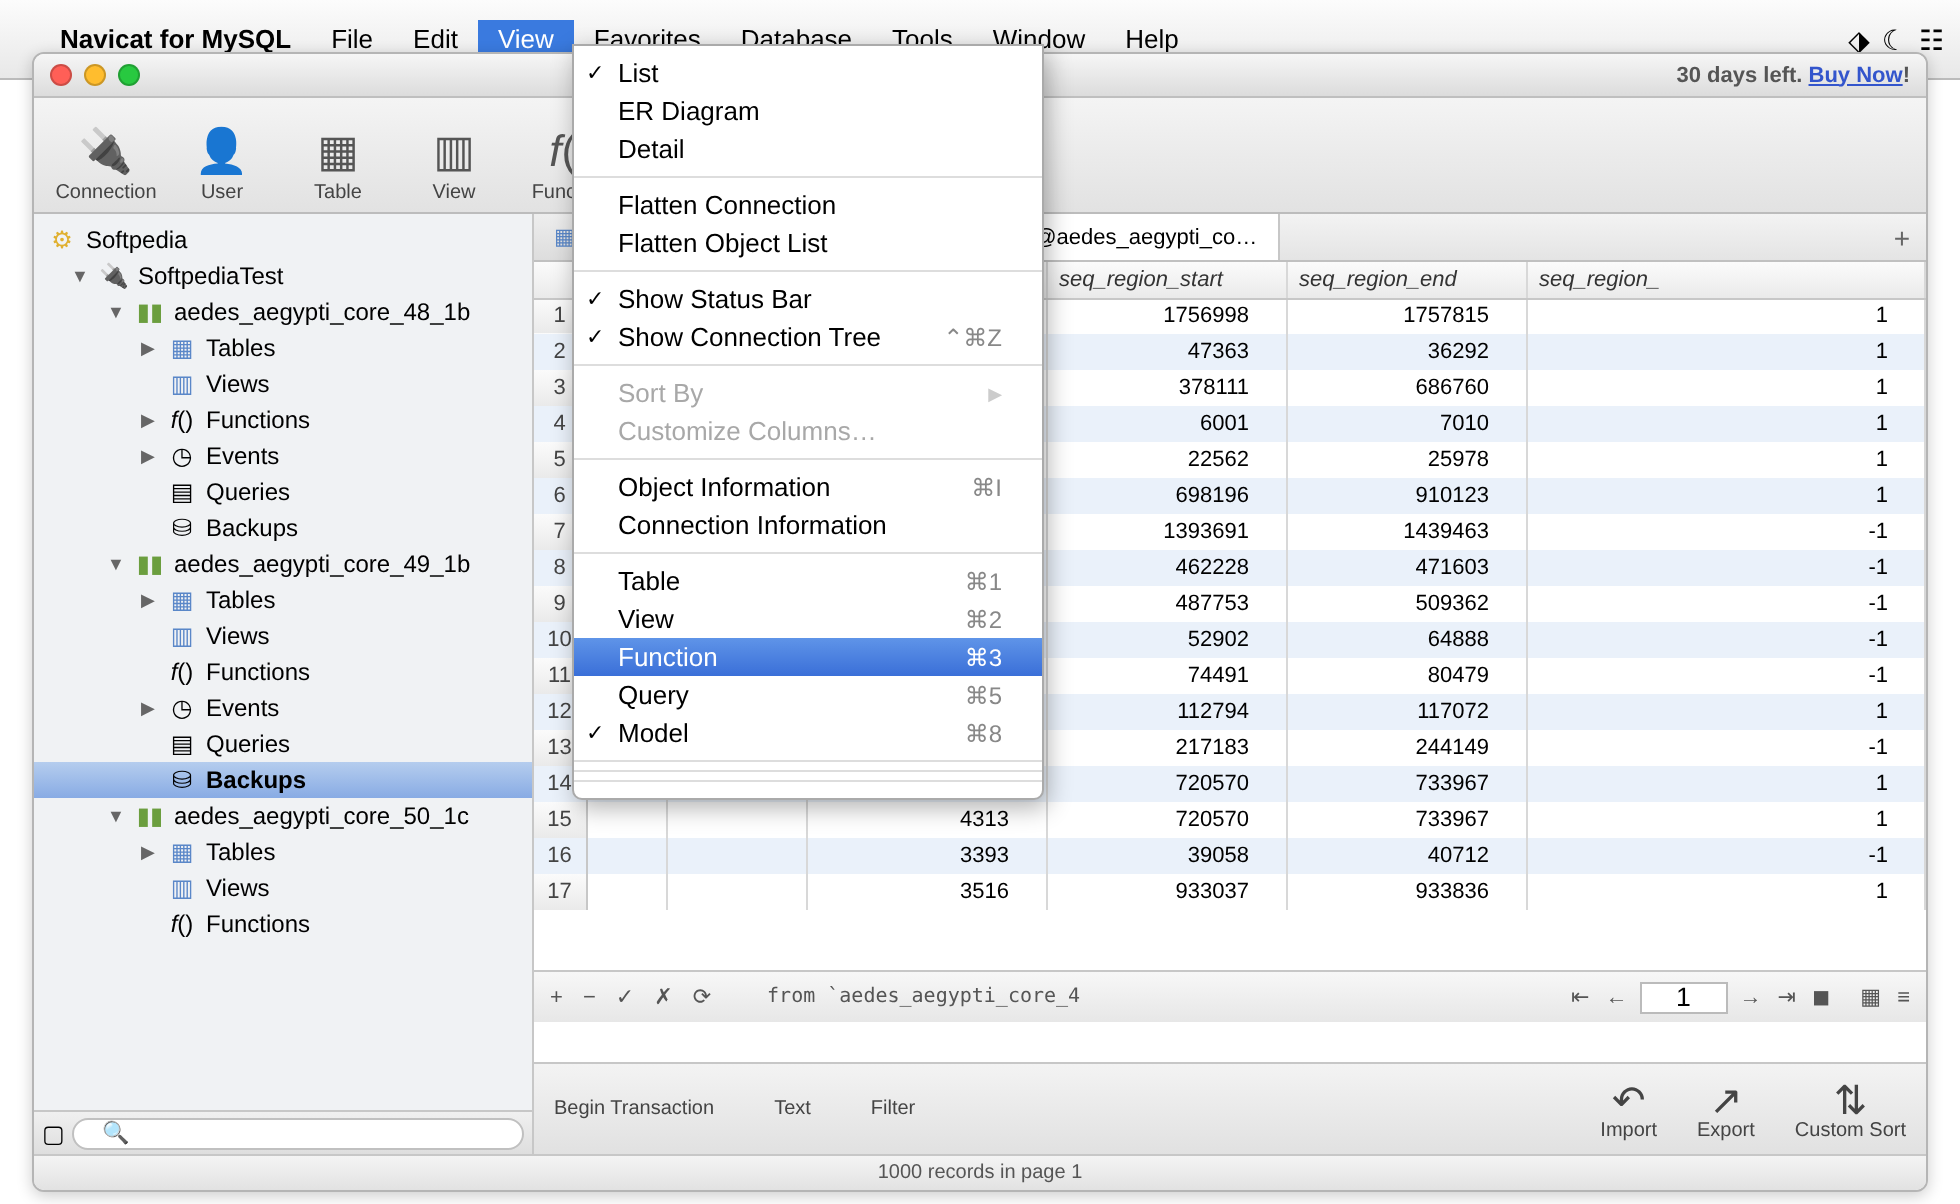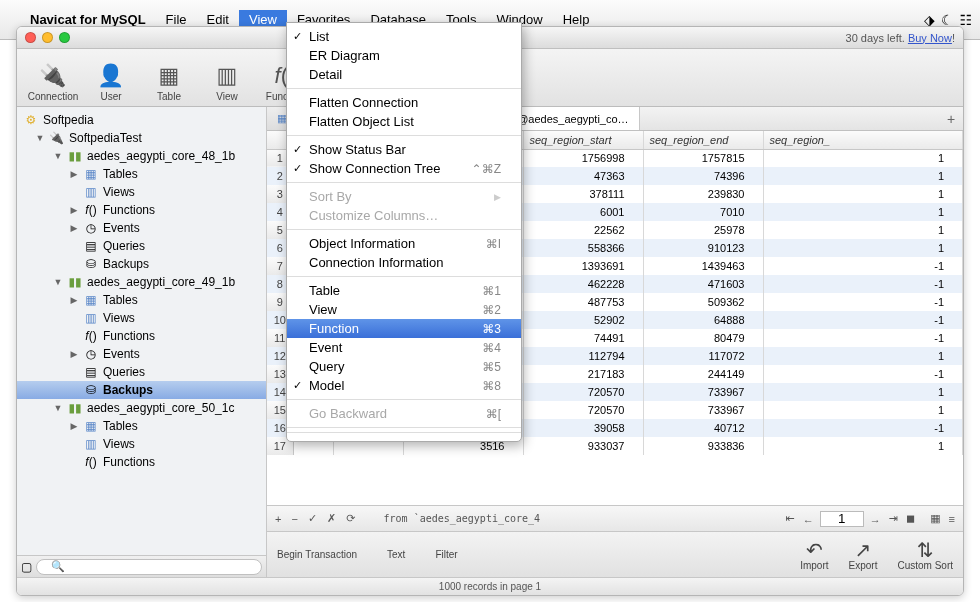--- a/index.html
+++ b/index.html
@@ -13,21 +13,21 @@
 .menubar .item.active { background: #3a7adf; color: #fff; }
 .menubar .right { margin-left: auto; display: flex; gap: 6px; font-size: 14px; }
 
 
 .window { position: absolute; left: 16px; top: 26px; width: 948px; height: 570px; border: 1px solid #b5b5b5; border-radius: 6px; overflow: hidden; background: #fff; box-shadow: 0 2px 8px rgba(0,0,0,0.2); }
 .titlebar { height: 22px; background: linear-gradient(#f6f6f6,#dcdcdc); border-bottom: 1px solid #bfbfbf; display: flex; align-items: center; padding: 0 8px; font-size: 12px; }
 .traffic { display: flex; gap: 6px; margin-right: 10px; }
 .traffic span { width: 11px; height: 11px; border-radius: 50%; border: 1px solid rgba(0,0,0,0.2); }
 .tl-close { background: #ff5f57; } .tl-min { background: #ffbd2e; } .tl-max { background: #28c940; }
 .titlebar .title { flex: 1; text-align: center; color: #333; }
-.trial { color: #555; font-size: 11px; }
+.trial { color: #555; font-size: 11px; font-weight: bold; }
 .trial a { color: #3355cc; text-decoration: underline; }
 
 
 .toolbar { height: 58px; background: linear-gradient(#f4f4f4,#e2e2e2); border-bottom: 1px solid #bcbcbc; display: flex; align-items: flex-end; padding: 4px 8px 2px; gap: 2px; }
 .tbtn { width: 56px; display: flex; flex-direction: column; align-items: center; font-size: 10px; color: #444; padding: 2px; }
 .tbtn .ico { width: 30px; height: 30px; display: flex; align-items: center; justify-content: center; font-size: 22px; color: #555; }
 
 
 .body { display: flex; height: calc(100% - 22px - 58px - 18px); }
 .sidebar { width: 250px; background: #f0f2f4; border-right: 1px solid #c7c7c7; overflow: hidden; position: relative; }
@@ -62,21 +62,21 @@
 th.rownum { width: 26px; }
 .colnum { text-align: right; padding-right: 18px; }
 
 
 .gridbot1 { height: 26px; background: linear-gradient(#f7f7f7,#e7e7e7); border-top: 1px solid #c7c7c7; display: flex; align-items: center; padding: 0 6px; font-size: 11px; gap: 6px; }
 .gridbot1 .sql { font-family: Menlo, monospace; color: #555; font-size: 10px; margin-left: 20px; }
 .gridbot1 .nav { margin-left: auto; display: flex; align-items: center; gap: 4px; }
 .gridbot1 .nav input { width: 44px; height: 16px; text-align: center; border: 1px solid #bbb; }
 .navbtn { color: #555; padding: 0 2px; cursor: default; }
 
-.gridbot2 { height: 46px; background: linear-gradient(#f3f3f3,#e1e1e1); border-top: 1px solid #c7c7c7; display: flex; align-items: center; padding: 0 10px; font-size: 10px; }
+.gridbot2 { height: 46px; background: linear-gradient(#f3f3f3,#e1e1e1); border-top: 1px solid #c7c7c7; display: flex; align-items: center; padding: 0 10px; font-size: 10px; margin-top: 20px; }
 .gridbot2 .left { display: flex; gap: 30px; }
 .gridbot2 .left span { color: #444; }
 .gridbot2 .right { margin-left: auto; display: flex; gap: 20px; }
 .gridbot2 .right .btn { display: flex; flex-direction: column; align-items: center; color: #444; }
 .gridbot2 .right .btn .ic { font-size: 20px; height: 22px; }
 
 .status { height: 18px; background: linear-gradient(#f4f4f4,#e2e2e2); border-top: 1px solid #c7c7c7; font-size: 10px; color: #555; text-align: center; line-height: 18px; }
 
 
 .dropdown { position: absolute; left: 286px; top: 22px; width: 236px; background: #fff; border: 1px solid #aaa; border-radius: 0 0 5px 5px; box-shadow: 2px 4px 12px rgba(0,0,0,0.3); padding: 4px 0; font-size: 13px; }
@@ -300,30 +300,30 @@
                 <td class="colnum">1756998</td>
                 <td class="colnum">1757815</td>
                 <td class="colnum">1</td>
               </tr>
               <tr>
                 <td class="rownum">2</td>
                 <td></td>
                 <td></td>
                 <td class="colnum">564</td>
                 <td class="colnum">47363</td>
-                <td class="colnum">74396</td>
+                <td class="colnum">36292</td>
                 <td class="colnum">1</td>
               </tr>
               <tr>
                 <td class="rownum">3</td>
                 <td></td>
                 <td></td>
                 <td class="colnum">3525</td>
                 <td class="colnum">378111</td>
-                <td class="colnum">239830</td>
+                <td class="colnum">686760</td>
                 <td class="colnum">1</td>
               </tr>
               <tr>
                 <td class="rownum">4</td>
                 <td></td>
                 <td></td>
                 <td class="colnum">4051</td>
                 <td class="colnum">6001</td>
                 <td class="colnum">7010</td>
                 <td class="colnum">1</td>
@@ -335,21 +335,21 @@
                 <td class="colnum">2170</td>
                 <td class="colnum">22562</td>
                 <td class="colnum">25978</td>
                 <td class="colnum">1</td>
               </tr>
               <tr>
                 <td class="rownum">6</td>
                 <td></td>
                 <td></td>
                 <td class="colnum">4187</td>
-                <td class="colnum">558366</td>
+                <td class="colnum">698196</td>
                 <td class="colnum">910123</td>
                 <td class="colnum">1</td>
               </tr>
               <tr>
                 <td class="rownum">7</td>
                 <td></td>
                 <td></td>
                 <td class="colnum">1877</td>
                 <td class="colnum">1393691</td>
                 <td class="colnum">1439463</td>
@@ -547,32 +547,24 @@
     </div>
     <div class="mi">
       <span>View</span>
       <span class="sc">⌘2</span>
     </div>
     <div class="mi highlight">
       <span>Function</span>
       <span class="sc">⌘3</span>
     </div>
     <div class="mi">
-      <span>Event</span>
-      <span class="sc">⌘4</span>
-    </div>
-    <div class="mi">
       <span>Query</span>
       <span class="sc">⌘5</span>
     </div>
     <div class="mi">
       <span class="check">✓</span>
       <span>Model</span>
       <span class="sc">⌘8</span>
     </div>
     <div class="sep"></div>
-    <div class="mi disabled">
-      <span>Go Backward</span>
-      <span class="sc">⌘[</span>
-    </div>
     <div class="sep"></div>
     <div class="sep"></div>
   </div>
 
 </body></html>

